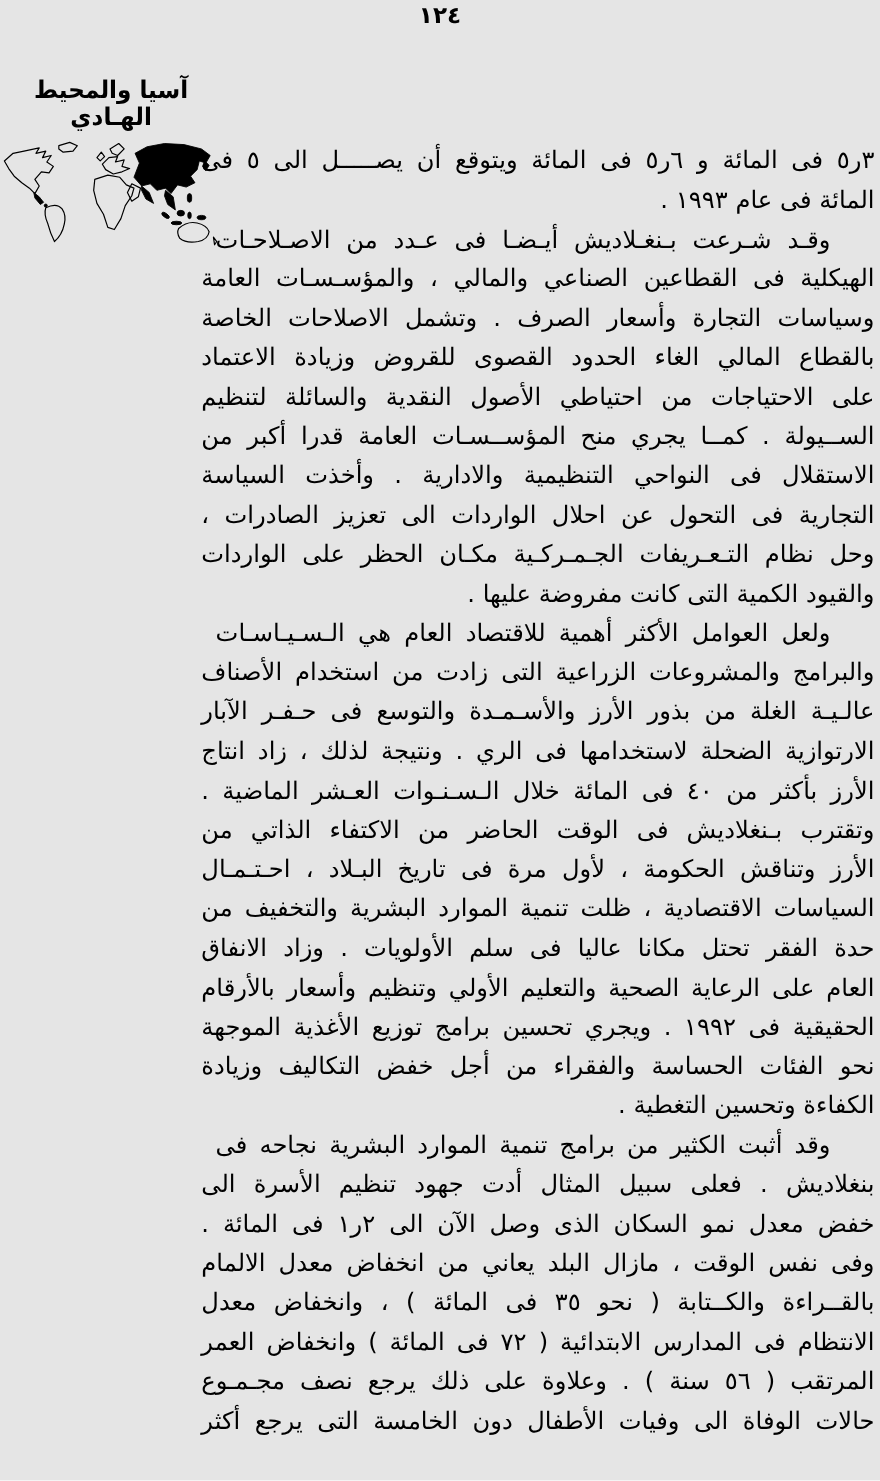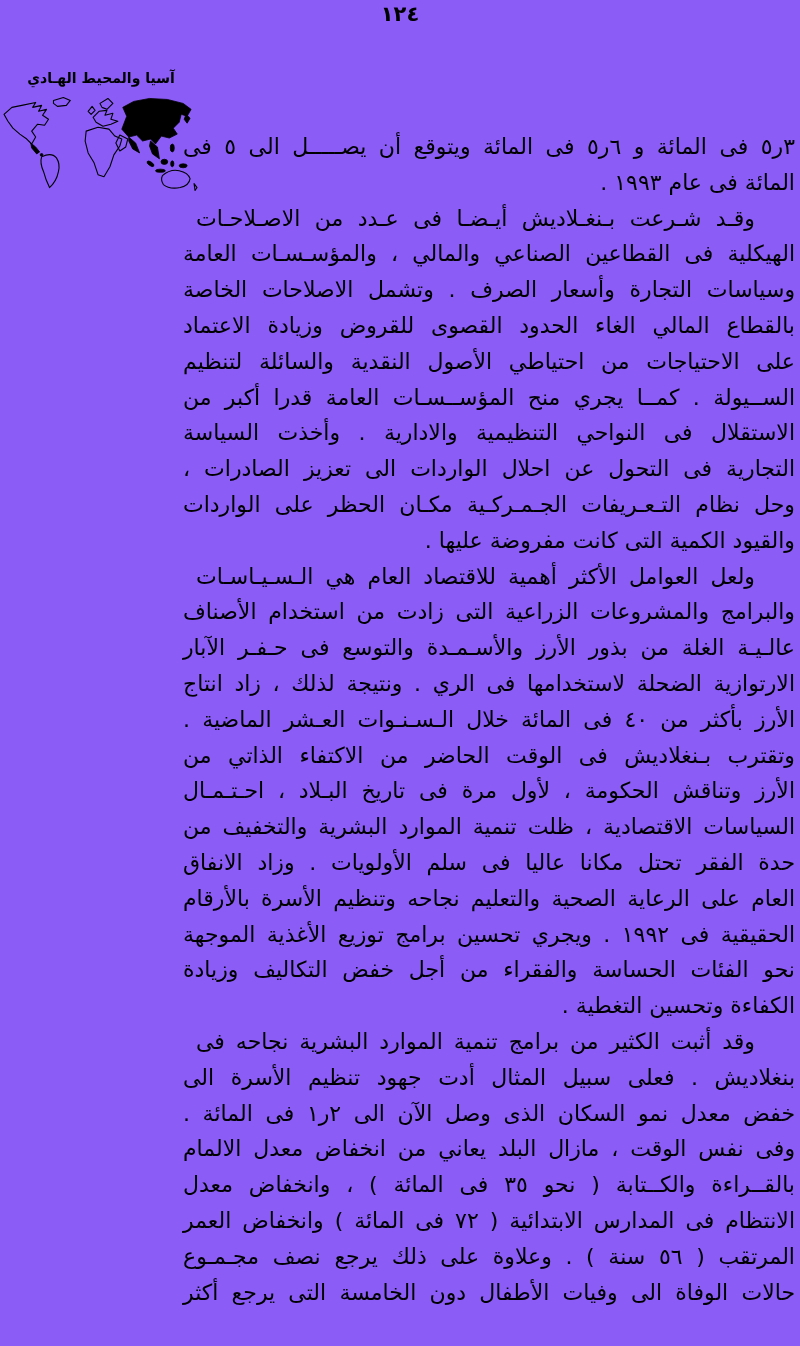--- a/index.html
+++ b/index.html
@@ -1,36 +1,36 @@
 <!DOCTYPE html>
 <html lang="ar"><head>
 <meta charset="utf-8">
 <style>
   html,body{margin:0;padding:0;background:#ffffff;}
   .page{
     position:relative;
     width:800px;height:1346px;
-    background:#8b5cf6;
+    background:#e5e5e5;
     overflow:hidden;
     font-family:"DejaVu Sans", sans-serif;
     color:#000;
   }
   .page-number{
     position:absolute;top:2px;left:0;right:0;
     text-align:center;
     font-size:21px;font-weight:bold;
     letter-spacing:2px;
   }
   .sidebar{
     position:absolute;top:70px;left:2px;width:198px;
   }
   .region-title{
     direction:rtl;
     text-align:center;
-    font-size:14px;font-weight:bold;
+    font-size:21px;font-weight:bold;
     margin:0 0 8px 0;
     transform:scaleY(1.05);
   }
   .map-wrap{width:198px;height:100px;}
   .map-wrap svg{display:block;width:198px;height:100px;}
   .map-outline{fill:none;stroke:#000;stroke-width:1.1;stroke-linejoin:round;}
   .map-fill{fill:#000;stroke:#000;stroke-width:0.8;stroke-linejoin:round;}
   .body-text{
     position:absolute;
     top:129px;left:183px;width:612px;
@@ -118,21 +118,21 @@
       <div class="line para-end">والقيود الكمية التى كانت مفروضة عليها .</div>
       <div class="line indent">ولعل العوامل الأكثر أهمية للاقتصاد العام هي الـسـيـاسـات</div>
       <div class="line">والبرامج والمشروعات الزراعية التى زادت من استخدام الأصناف</div>
       <div class="line">عالـيـة الغلة من بذور الأرز والأسـمـدة والتوسع فى حـفـر الآبار</div>
       <div class="line">الارتوازية الضحلة لاستخدامها فى الري . ونتيجة لذلك ، زاد انتاج</div>
       <div class="line">الأرز بأكثر من ٤٠ فى المائة خلال الـسـنـوات العـشر الماضية .</div>
       <div class="line">وتقترب بـنغلاديش فى الوقت الحاضر من الاكتفاء الذاتي من</div>
       <div class="line">الأرز وتناقش الحكومة ، لأول مرة فى تاريخ البـلاد ، احـتـمـال</div>
       <div class="line">السياسات الاقتصادية ، ظلت تنمية الموارد البشرية والتخفيف من</div>
       <div class="line">حدة الفقر تحتل مكانا عاليا فى سلم الأولويات . وزاد الانفاق</div>
-      <div class="line">العام على الرعاية الصحية والتعليم نجاحه وتنظيم الأسرة بالأرقام</div>
+      <div class="line">العام على الرعاية الصحية والتعليم الأولي وتنظيم وأسعار بالأرقام</div>
       <div class="line">الحقيقية فى ١٩٩٢ . ويجري تحسين برامج توزيع الأغذية الموجهة</div>
       <div class="line">نحو الفئات الحساسة والفقراء من أجل خفض التكاليف وزيادة</div>
       <div class="line para-end">الكفاءة وتحسين التغطية .</div>
       <div class="line indent">وقد أثبت الكثير من برامج تنمية الموارد البشرية نجاحه فى</div>
       <div class="line">بنغلاديش . فعلى سبيل المثال أدت جهود تنظيم الأسرة الى</div>
       <div class="line">خفض معدل نمو السكان الذى وصل الآن الى ٢ر١ فى المائة .</div>
       <div class="line">وفى نفس الوقت ، مازال البلد يعاني من انخفاض معدل الالمام</div>
       <div class="line">بالقــراءة والكــتابة ( نحو ٣٥ فى المائة ) ، وانخفاض معدل</div>
       <div class="line">الانتظام فى المدارس الابتدائية ( ٧٢ فى المائة ) وانخفاض العمر</div>
       <div class="line">المرتقب ( ٥٦ سنة ) . وعلاوة على ذلك يرجع نصف مجـمـوع</div>

